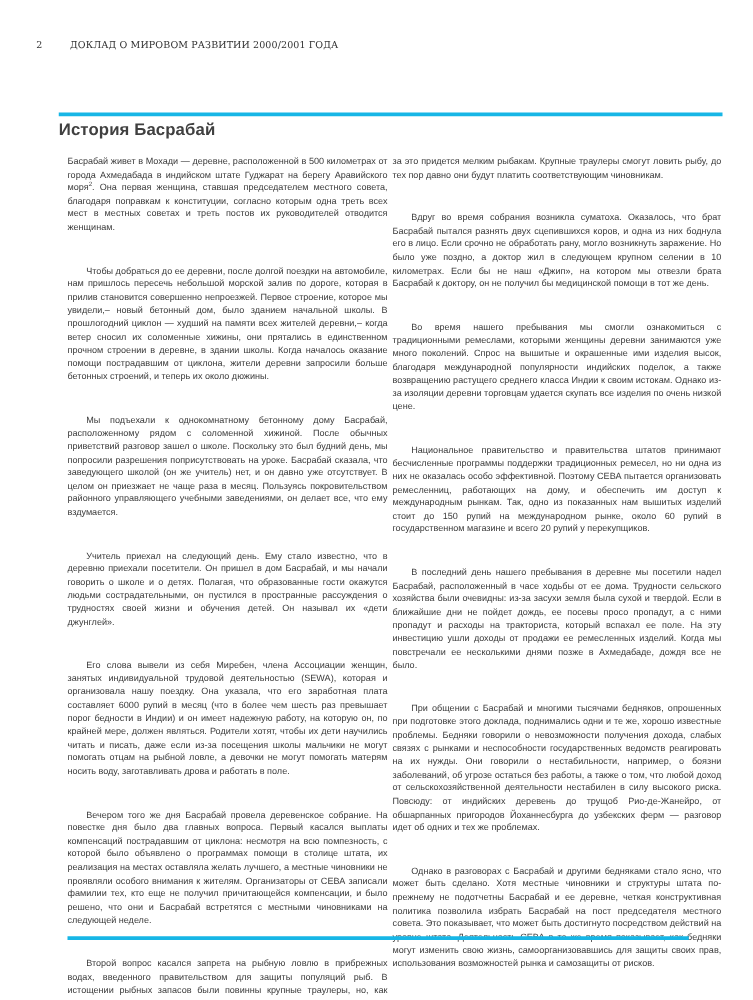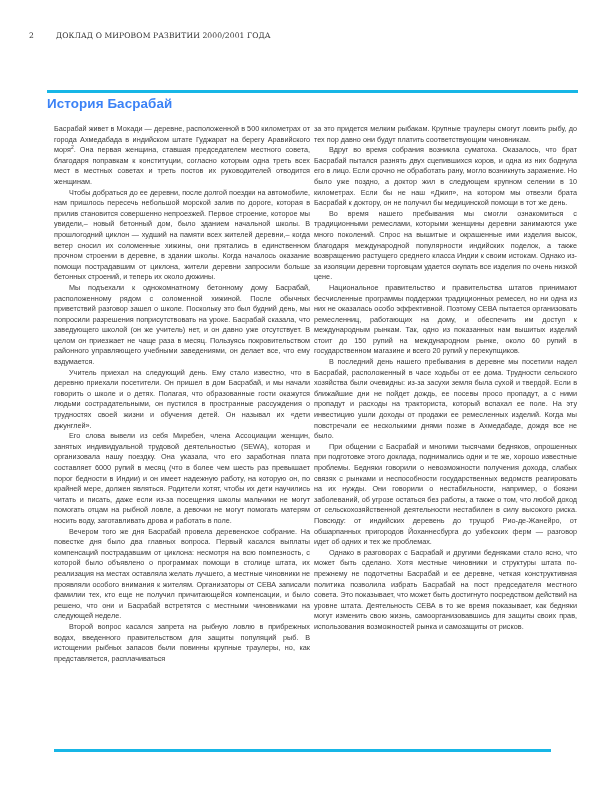--- a/index.html
+++ b/index.html
@@ -10,32 +10,32 @@
     letter-spacing: 0.1px; white-space: nowrap;
   }
   .running-head .page-num { display: inline-block; width: 27px; }
   .top-rule {
     position: absolute; left: 47px; top: 90px; width: 531px; height: 3px;
     background: #17b6e6;
   }
   .title {
     position: absolute; left: 47px; top: 96px;
     font-family: "Liberation Sans", sans-serif; font-weight: bold;
-    font-size: 13.4px; color: #3b82f6; letter-spacing: 0.1px; white-space: nowrap;
+    font-size: 13.4px; color: #404040; letter-spacing: 0.1px; white-space: nowrap;
   }
   .col {
     position: absolute; top: 124px; width: 256px;
     font-family: "Liberation Sans", sans-serif; font-size: 7.25px;
     line-height: 10.6px; color: #3a3a3a; text-align: justify;
     hyphens: manual;
   }
   .col.left { left: 54px; }
   .col.right { left: 314px; width: 263px; }
   .col p { margin: 0; text-indent: 0; }
-  .col p.indent { text-indent: 15px; }
+  .col p.indent { text-indent: 15px; margin-top: 24px; }
   .col sup { font-size: 5px; line-height: 0; vertical-align: super; }
   .bottom-rule {
     position: absolute; left: 54px; top: 749px; width: 497px; height: 3px;
     background: #17b6e6;
   }
 </style>
 </head>
 <body>
 
 <div class="running-head">

